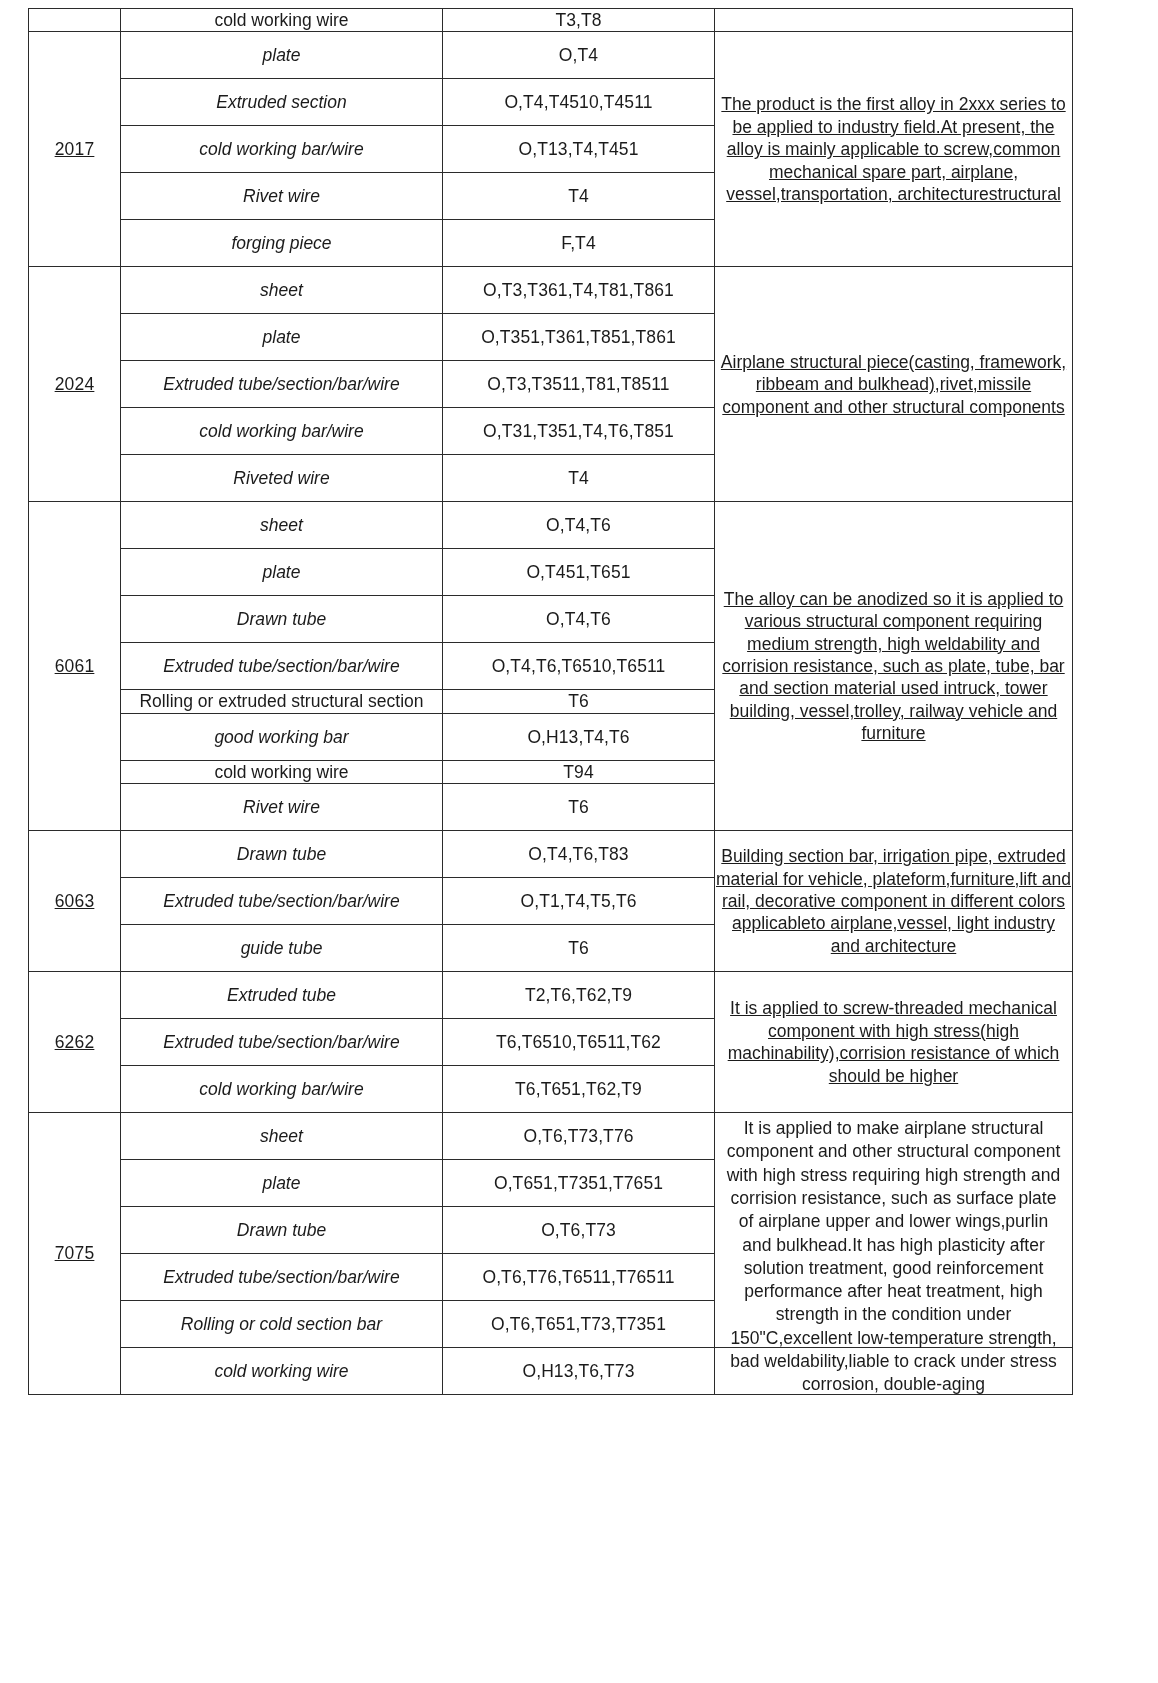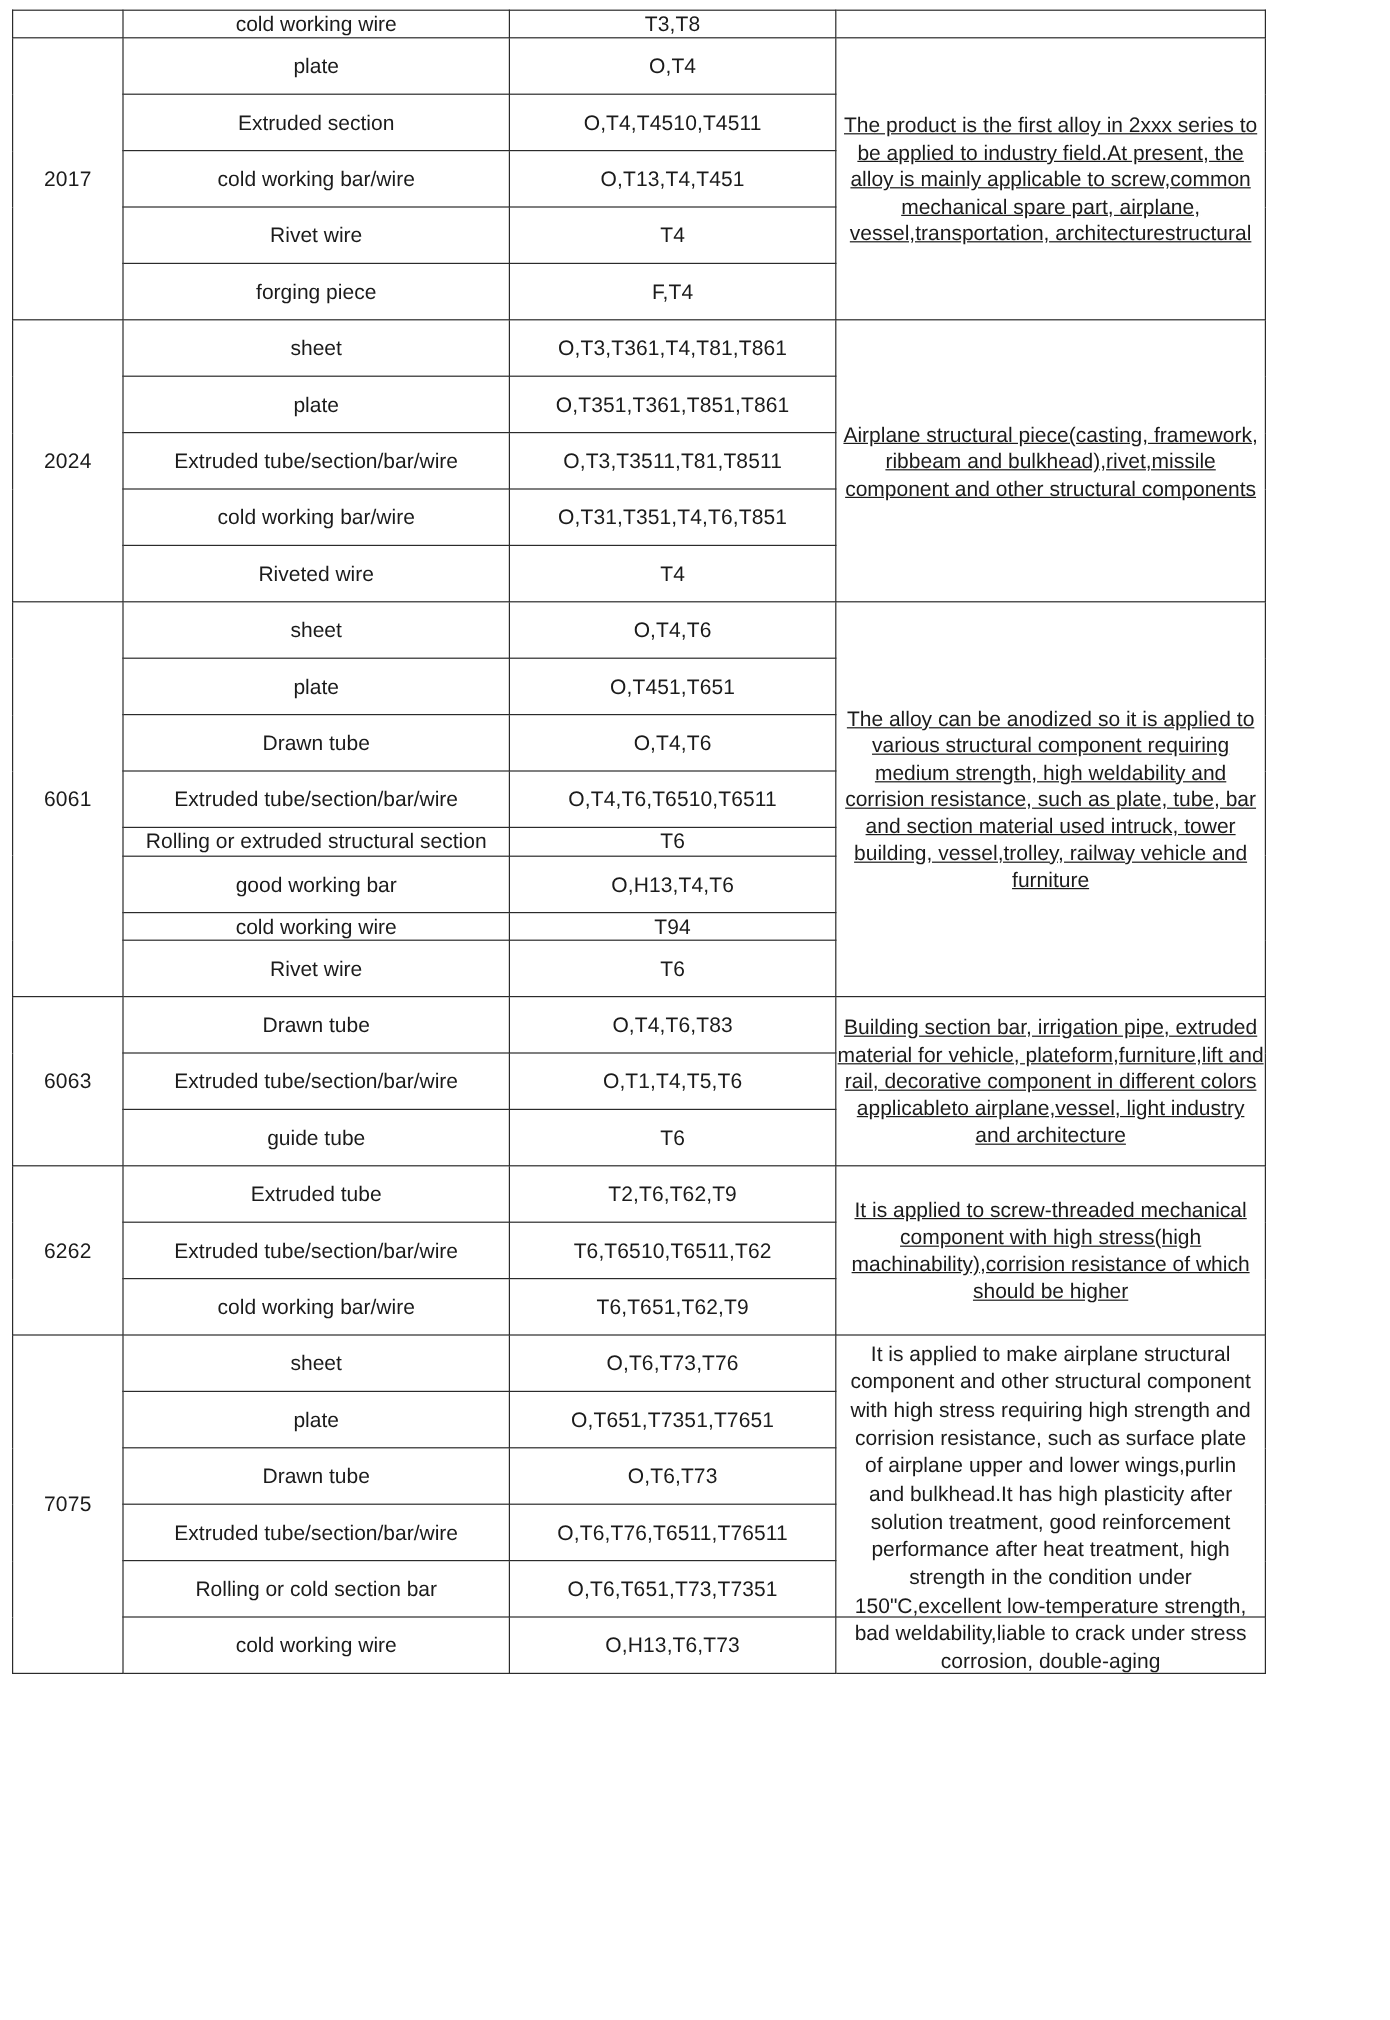--- a/index.html
+++ b/index.html
@@ -10,21 +10,21 @@
   body {
     width: 1158px;
     height: 1683px;
     font-family: "Liberation Sans", sans-serif;
     color: #1b1b1b;
     position: relative;
     overflow: hidden;
   }
   #alloy-table {
     position: absolute;
-    left: 10px;
+    left: 28px;
     top: 8px;
     width: 1044px;
     border-collapse: collapse;
     table-layout: fixed;
   }
   #alloy-table td {
     border: 1px solid #2b2b2b;
     padding: 0;
     vertical-align: middle;
     text-align: center;
@@ -33,20 +33,21 @@
     color: #1b1b1b;
   }
   col.c-alloy  { width: 92px; }
   col.c-form   { width: 322px; }
   col.c-temper { width: 272px; }
   col.c-desc   { width: 358px; }
 
   .alloy-cell {
     font-size: 19px;
     letter-spacing: 0.2px;
+    text-decoration: underline;
   }
   .form-cell {
     padding: 4px 6px;
   }
   .temper-cell {
     padding: 4px 4px;
     letter-spacing: 0.1px;
     margin-top: 29px;
   }
   .desc-cell {
@@ -64,21 +65,21 @@
     vertical-align: top;
   }
   td.desc-overflow .desc-text {
     position: absolute;
     left: 10px;
     right: 10px;
     top: 4px;
     text-align: center;
     line-height: 1.33;
   }
-  .row-tall-1 { height: 46px; }
+  .row-tall-1 { height: 46px; font-style: italic; }
 </style>
 </head>
 <body>
 
 <table id="alloy-table">
   <colgroup>
     <col class="c-alloy">
     <col class="c-form">
     <col class="c-temper">
     <col class="c-desc">

